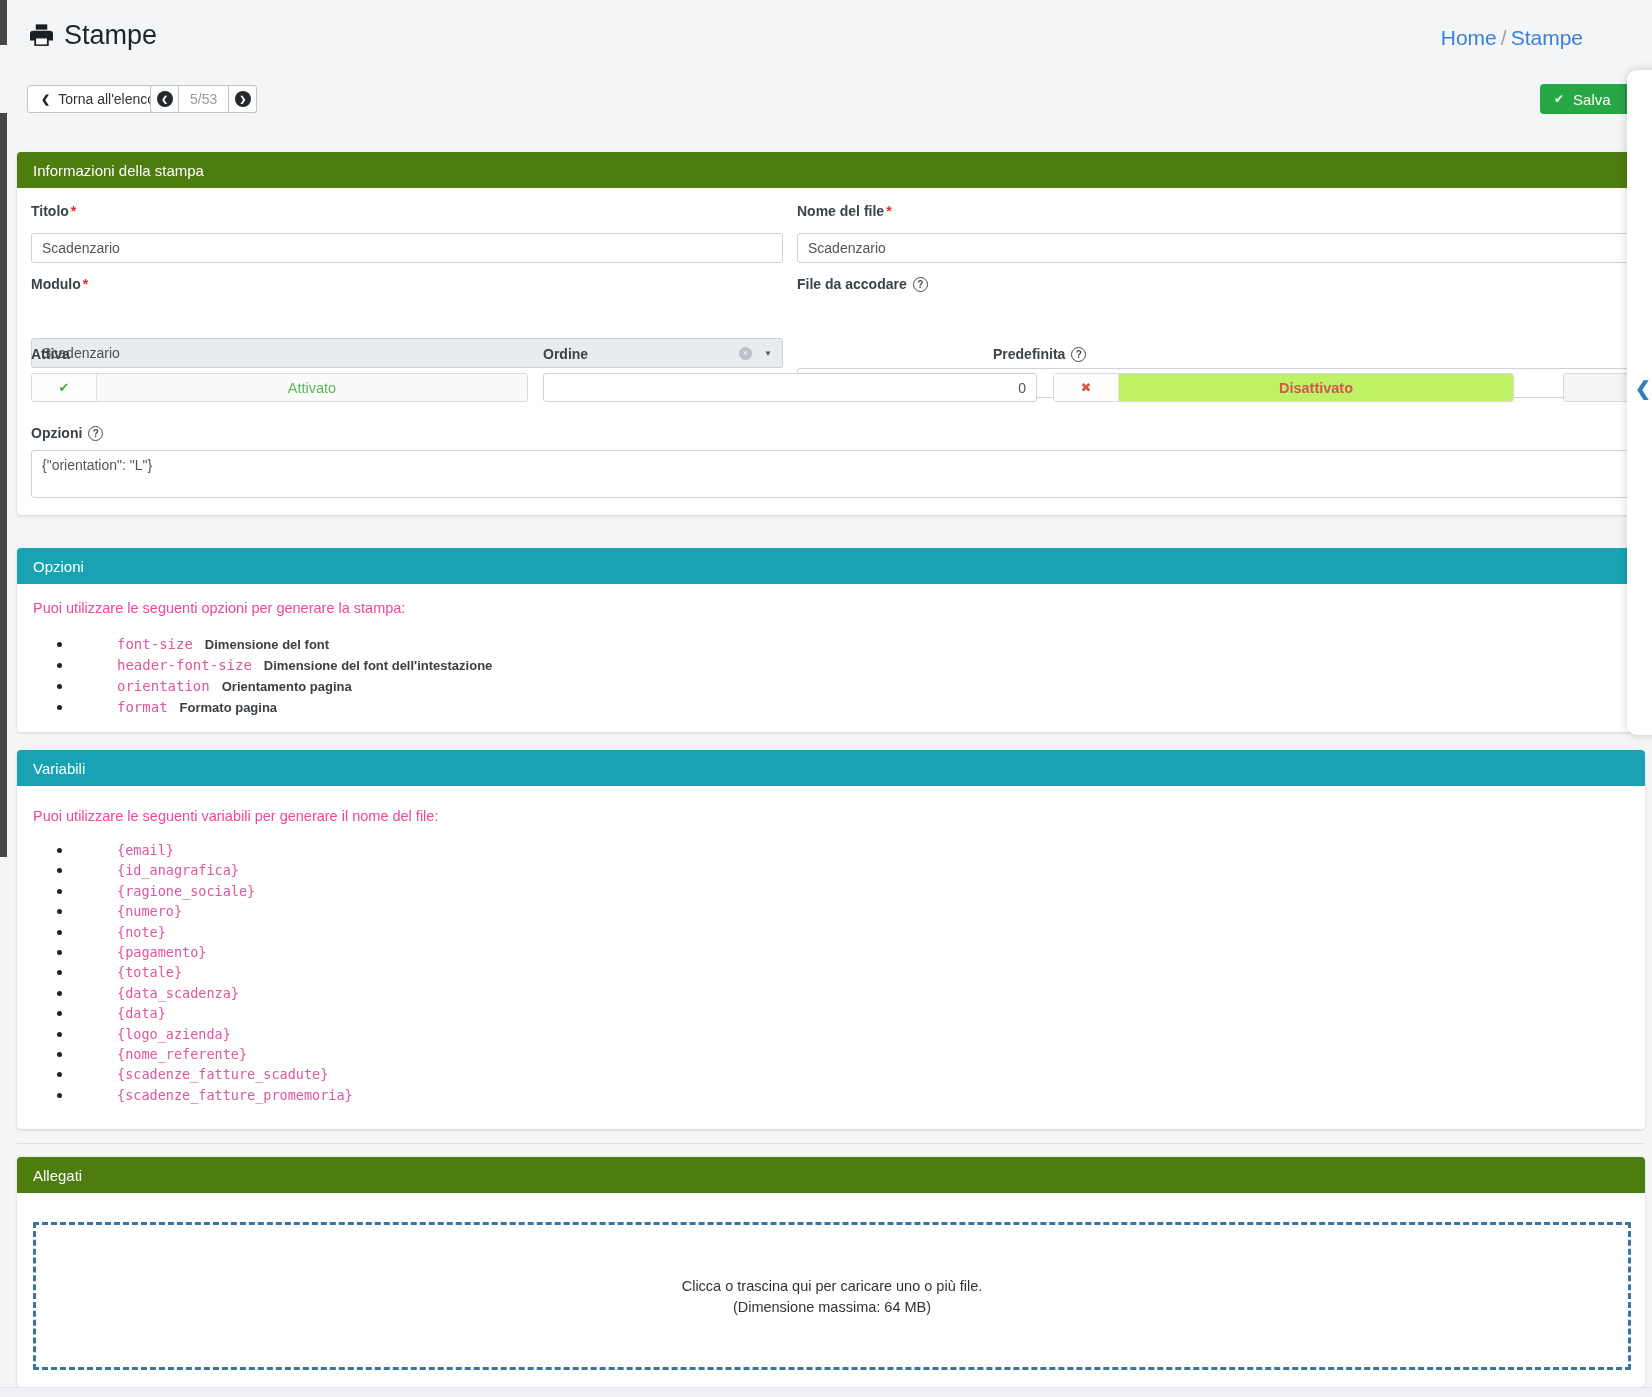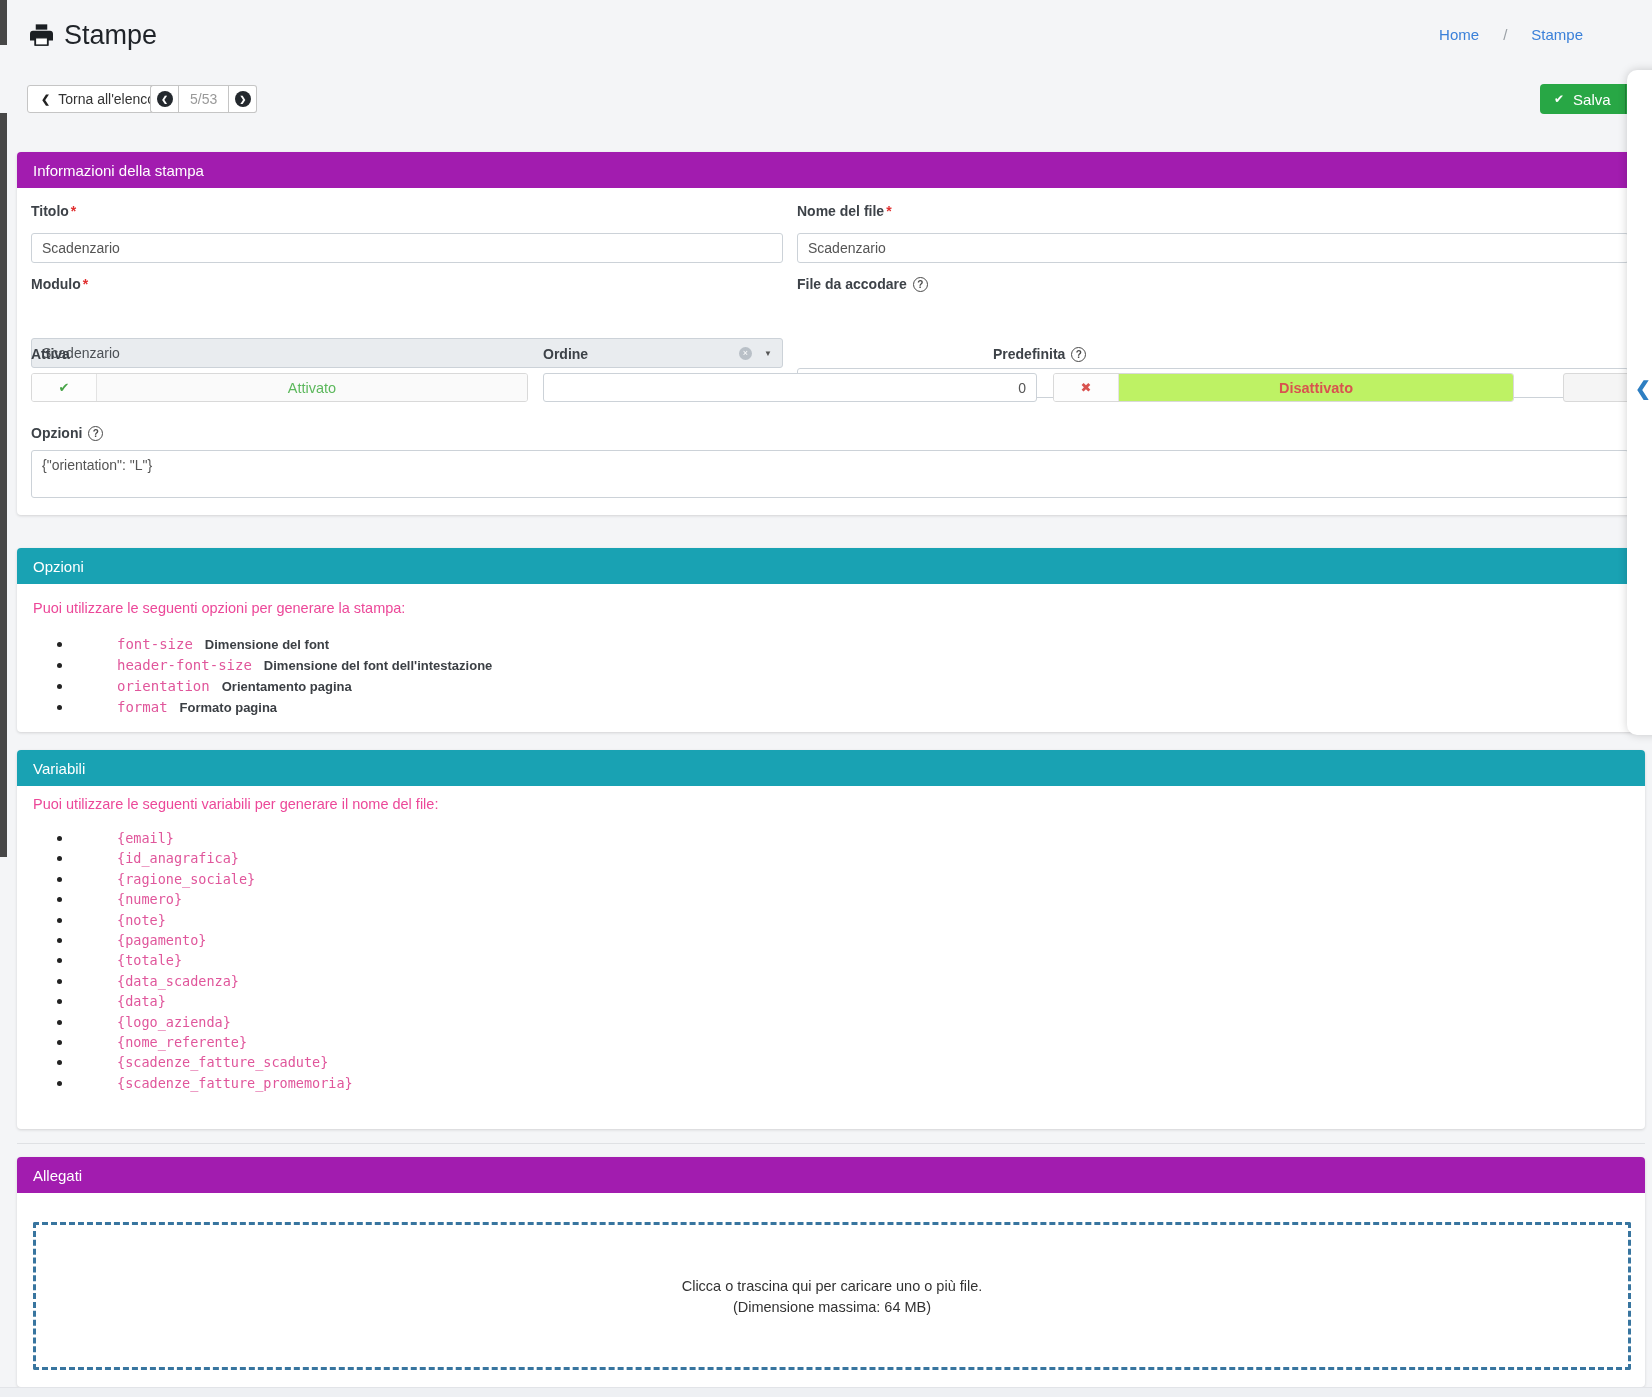--- a/index.html
+++ b/index.html
@@ -12,21 +12,21 @@
   .strip { position:absolute; left:0; width:7px; background:#474747; }
   .strip-top { top:0; height:45px; }
   .strip-main { top:113px; height:744px; }
 
   
   .page-title-row { position:absolute; left:30px; top:20px; display:flex; align-items:center; gap:11px; }
   .page-title { font-size:27px; font-weight:400; color:#1f2328; }
   .printer-ic { width:23px; height:23px; display:block; }
 
   
-  .breadcrumb { position:absolute; top:26px; right:69px; font-size:15px; display:flex; gap:24px; align-items:flex-end; }
+  .breadcrumb { position:absolute; top:26px; right:69px; font-size:21px; display:flex; gap:4px; align-items:flex-end; }
   .breadcrumb a { color:#3a80d9; text-decoration:none; cursor:pointer; }
   .crumb-sep { color:#9aa0a6; }
 
   
   .btn { background:#fff; border:1px solid #c5c5c5; border-radius:3px; color:#333; font-size:14px; cursor:pointer; font-family:inherit; }
   .btn-back { position:absolute; left:27px; top:85px; height:28px; padding:0 13px; display:flex; align-items:center; gap:8px; }
   .chev { font-size:11px; font-weight:bold; color:#222; }
   .pager-group { position:absolute; left:150px; top:85px; height:28px; display:flex; }
   .pager-btn { width:28px; height:28px; background:#fff; border:1px solid #c5c5c5; display:flex; align-items:center; justify-content:center; cursor:pointer; }
   .pager-btn.first { border-radius:3px 0 0 3px; border-right:none; }
@@ -35,21 +35,21 @@
   .pager-label { height:28px; padding:0 11px; border:1px solid #c5c5c5; display:flex; align-items:center; color:#999; font-size:14px; background:#fff; }
 
   .btn-save { position:absolute; left:1540px; top:84px; height:30px; width:115px; background:#28a745; border:none; border-radius:4px; color:#fff; display:flex; align-items:stretch; cursor:pointer; font-family:inherit; padding:0; }
   .save-main { display:flex; align-items:center; gap:9px; padding:0 14px; font-size:15px; }
   .save-check { font-size:12px; }
   .save-caret-seg { display:flex; align-items:center; padding:0 11px; border-left:1px solid rgba(0,0,0,.18); font-size:9px; }
 
   
   .card { position:absolute; left:17px; width:1628px; background:#fff; border-radius:4px; box-shadow:0 1px 3px rgba(0,0,0,.14); }
   .card-header { height:36px; display:flex; align-items:center; padding-left:16px; color:#fff; font-size:15px; border-radius:4px 4px 0 0; }
-  .hd-blue { background:#a21caf; }
+  .hd-blue { background:#4d7c0f; }
   .hd-teal { background:#19a2b3; }
 
   .card-info { top:152px; height:363px; }
   .fld { position:absolute; }
   .lbl { font-size:14px; font-weight:bold; color:#3d4248; display:flex; align-items:center; }
   .req { color:#e02f2f; margin-left:2px; }
   .help-ic { display:inline-flex; align-items:center; justify-content:center; width:15px; height:15px; border:1px solid #4a4a4a; border-radius:50%; font-size:10px; font-weight:bold; color:#4a4a4a; margin-left:6px; }
   .inp { border:1px solid #ccd2d8; border-radius:3px; height:30px; padding:0 10px; font-size:14px; color:#555; font-family:inherit; width:100%; background:#fff; }
   .inp-right { text-align:right; }
   .sel { border:1px solid #ccd2d8; border-radius:3px; height:30px; display:flex; align-items:center; padding:0 10px; font-size:14px; cursor:pointer; position:relative; }
@@ -63,21 +63,21 @@
   .tg-on .tg-ico { color:#47a447; }
   .tg-on .tg-body { background:#fafafa; color:#5cb85c; }
   .tg-off .tg-ico { color:#d9534f; }
   .tg-off .tg-body { background:#bef264; color:#d9534f; font-weight:bold; }
   .toggle-sliver { position:absolute; height:29px; background:#f5f5f5; border:1px solid #d9d9d9; border-radius:3px; }
   .txtarea { border:1px solid #ccd2d8; border-radius:3px; padding:6px 10px; font-size:14px; color:#555; font-family:inherit; resize:none; width:100%; height:100%; }
 
   .card-options { top:548px; height:184px; }
   .card-variables { top:750px; height:379px; }
   .card-body { padding:16px; }
-  .card-variables .card-body { padding-top:10px; }
+  .card-variables .card-body { padding-top:22px; }
   .intro { font-size:14.5px; color:#ec4899; }
   ul.code-list { margin:18px 0 0; padding-left:40px; list-style:disc; }
   ul.code-list li { line-height:20px; color:#222; }
   .card-variables ul.code-list { margin-top:16px; }
   .card-variables ul.code-list li { line-height:20.4px; }
   .code { font-family:"DejaVu Sans Mono", monospace; color:#e0569b; font-size:13.5px;margin-left:44px; }
   .card-options .code { font-size:14px; }
   .opt-desc { font-size:13px; font-weight:bold; color:#3b3f44; margin-left:12px; }
 
   .sep-hr { position:absolute; left:17px; top:1143px; width:1628px; height:1px; background:#dfe1e4; }

